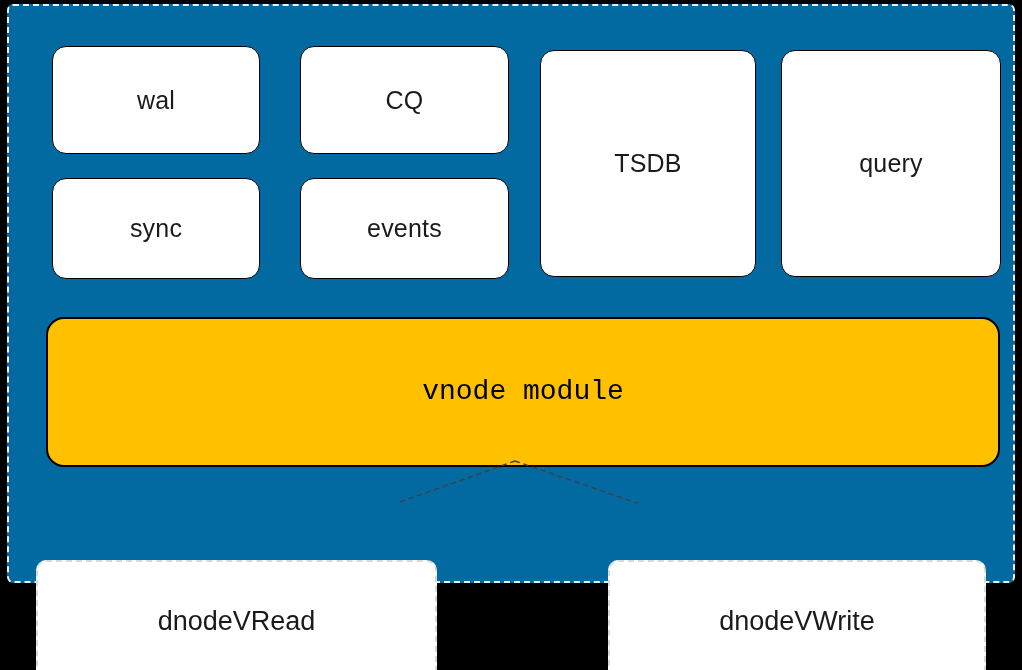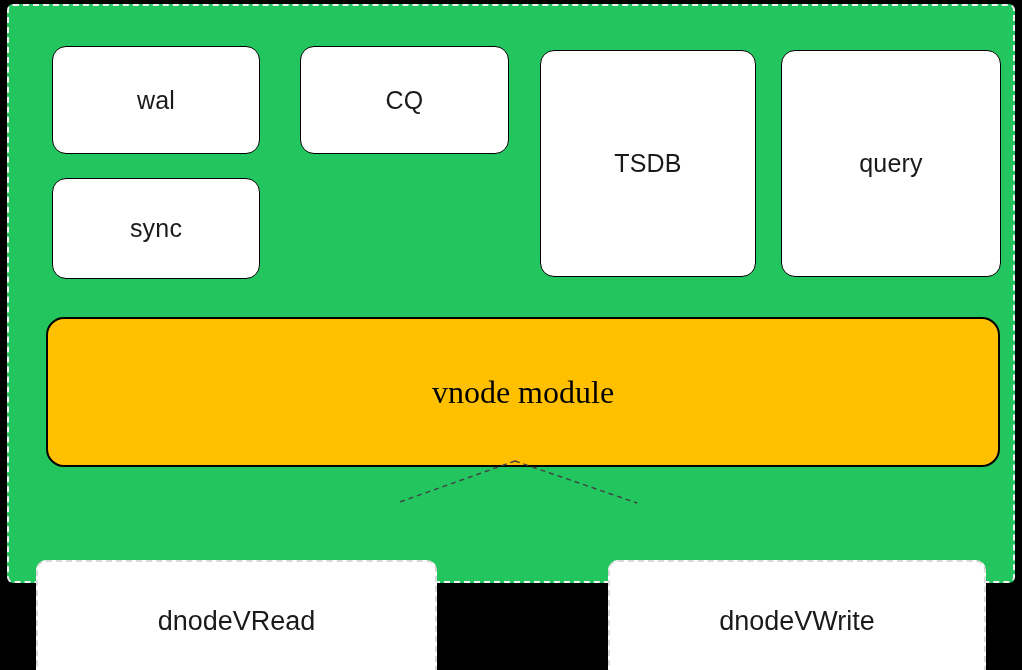--- a/index.html
+++ b/index.html
@@ -22,21 +22,21 @@
     background: #000000;
   }
 
   
   .vnode-container {
     position: absolute;
     left: 7px;
     top: 4px;
     width: 1008px;
     height: 579px;
-    background: #22c55e;
+    background: #0369a1;
     border: 2px dashed #f2f2f2;
     border-radius: 6px;
     box-sizing: border-box;
   }
 
   
   .module-box {
     position: absolute;
     background: #ffffff;
     border: 1.6px solid #000000;
@@ -71,23 +71,23 @@
     height: 150px;
     background: #ffc000;
     border: 2px solid #000000;
     border-radius: 18px;
     box-sizing: border-box;
     display: flex;
     align-items: center;
     justify-content: center;
   }
   .vnode-module .module-label {
-    font-size: 32px;
+    font-size: 28px;
     color: #000000;
-    font-family: Liberation Serif, serif;
+    font-family: Liberation Mono, monospace;
     line-height: 1;
   }
 
   
   .connectors {
     position: absolute;
     left: 0;
     top: 0;
     width: 1022px;
     height: 670px;
@@ -126,20 +126,23 @@
     </div>
 
     <div class="module-box box-cq">
       <span class="module-label">CQ</span>
     </div>
 
     <div class="module-box box-sync">
       <span class="module-label">sync</span>
     </div>
 
+    <div class="module-box box-events">
+      <span class="module-label">events</span>
+    </div>
 
     <div class="module-box box-tsdb">
       <span class="module-label">TSDB</span>
     </div>
 
     <div class="module-box box-query">
       <span class="module-label">query</span>
     </div>
 
     <div class="vnode-module">

